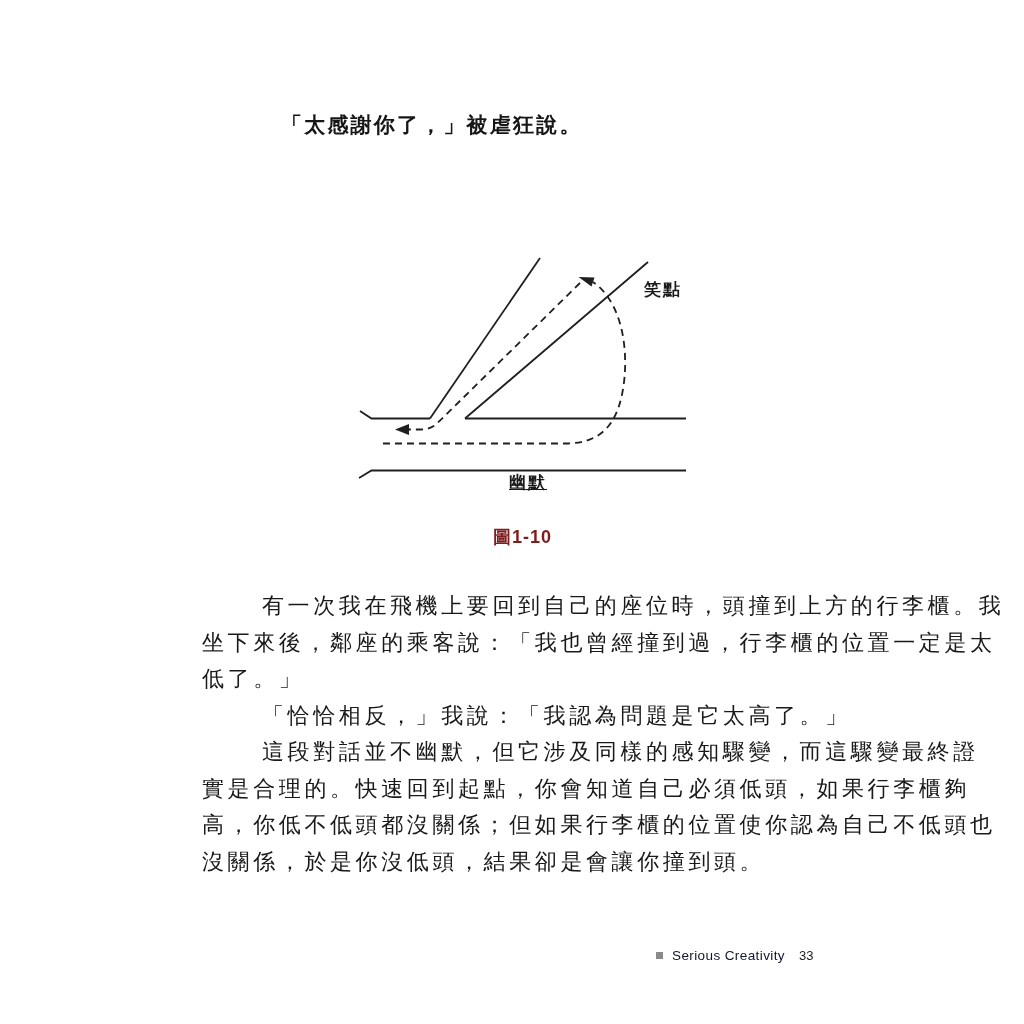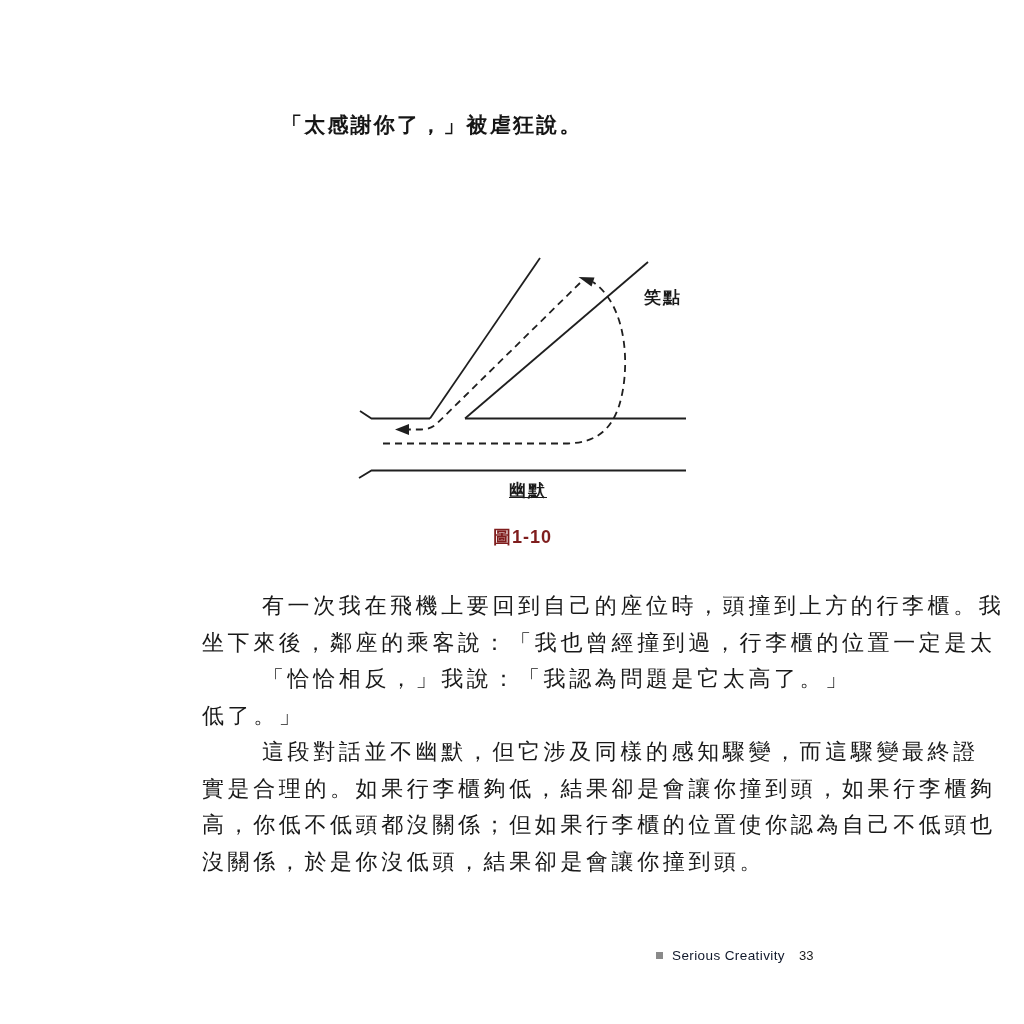--- a/index.html
+++ b/index.html
@@ -26,21 +26,21 @@
     white-space:nowrap;color:#191919;
   }
   .ind-a{padding-left:75px;}
   .ind-b{padding-left:60px;}
   
   .figure-svg{position:absolute;left:350px;top:250px;}
   .fig-label{
     position:absolute;
     font-family:"Liberation Sans","DejaVu Sans",sans-serif;
     font-weight:bold;font-size:17px;letter-spacing:2px;
-    color:#1b1b1b;white-space:nowrap;margin-top:8px;
+    color:#1b1b1b;white-space:nowrap;
   }
   .lbl-laugh{left:644px;top:278px;}
   .lbl-humor{left:509px;top:471px;text-decoration:underline;}
   .fig-caption{
     position:absolute;left:350px;top:525px;width:345px;
     text-align:center;
     font-family:"Liberation Sans","DejaVu Sans",sans-serif;
     font-weight:bold;font-size:18px;letter-spacing:1px;
     color:#7f1d1d;
   }
@@ -89,24 +89,24 @@
     <polygon fill="#1f1f1f" stroke="none" points="395,429.5 409,424 409,435"></polygon>
   </svg>
 
   <div class="fig-label lbl-laugh">笑點</div>
   <div class="fig-label lbl-humor">幽默</div>
   <div class="fig-caption">圖1-10</div>
 
   <div class="bodyblock p2">
     <div class="line ind-b">有一次我在飛機上要回到自己的座位時，頭撞到上方的行李櫃。我</div>
     <div class="line">坐下來後，鄰座的乘客說：「我也曾經撞到過，行李櫃的位置一定是太</div>
+    <div class="line">低了。」</div>
     <div class="line ind-b">「恰恰相反，」我說：「我認為問題是它太高了。」</div>
-    <div class="line">低了。」</div>
     <div class="line ind-b">這段對話並不幽默，但它涉及同樣的感知驟變，而這驟變最終證</div>
-    <div class="line">實是合理的。如果行李櫃夠低，結果卻是會讓你撞到頭，如果行李櫃夠</div>
+    <div class="line">實是合理的。快速回到起點，你會知道自己必須低頭，如果行李櫃夠</div>
     <div class="line">高，你低不低頭都沒關係；但如果行李櫃的位置使你認為自己不低頭也</div>
     <div class="line">沒關係，於是你沒低頭，結果卻是會讓你撞到頭。</div>
   </div>
 
   <div class="footer">
     <span class="footer-square"></span>
     <span class="footer-title">Serious Creativity</span>
     <span class="footer-page">33</span>
   </div>
 

